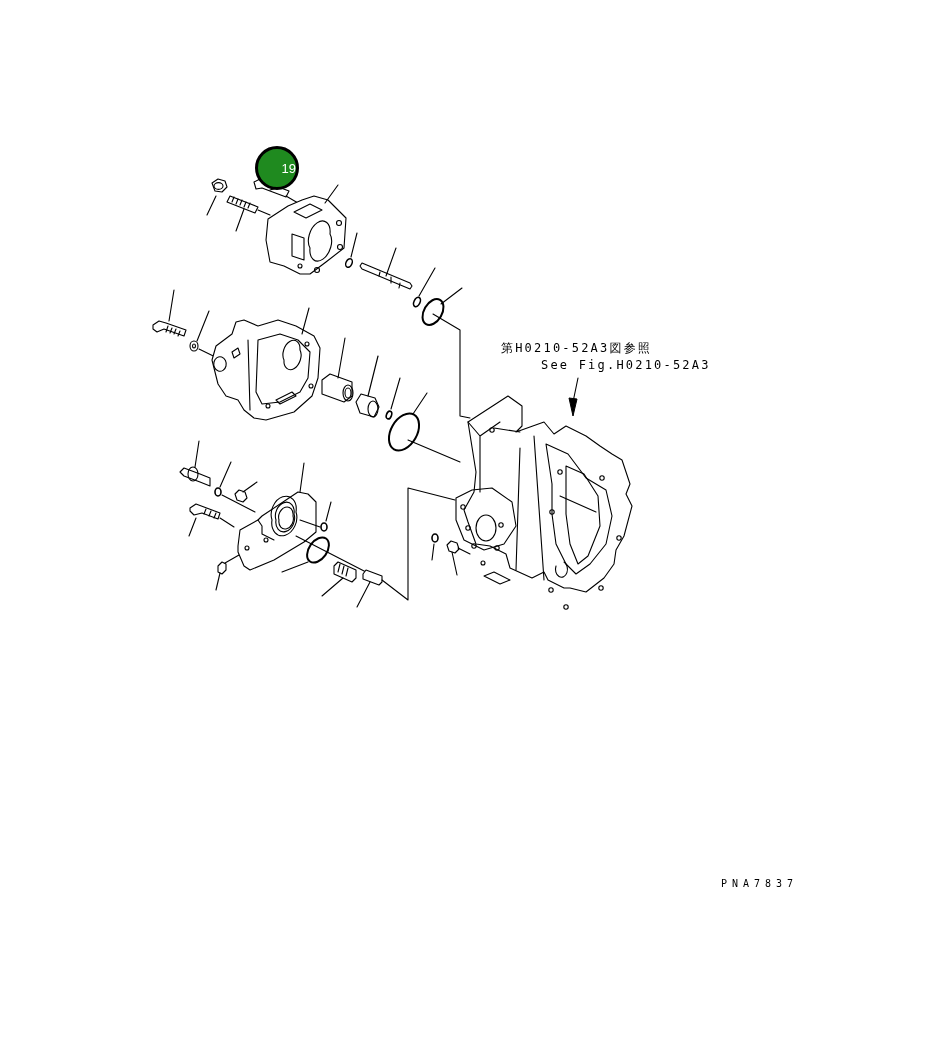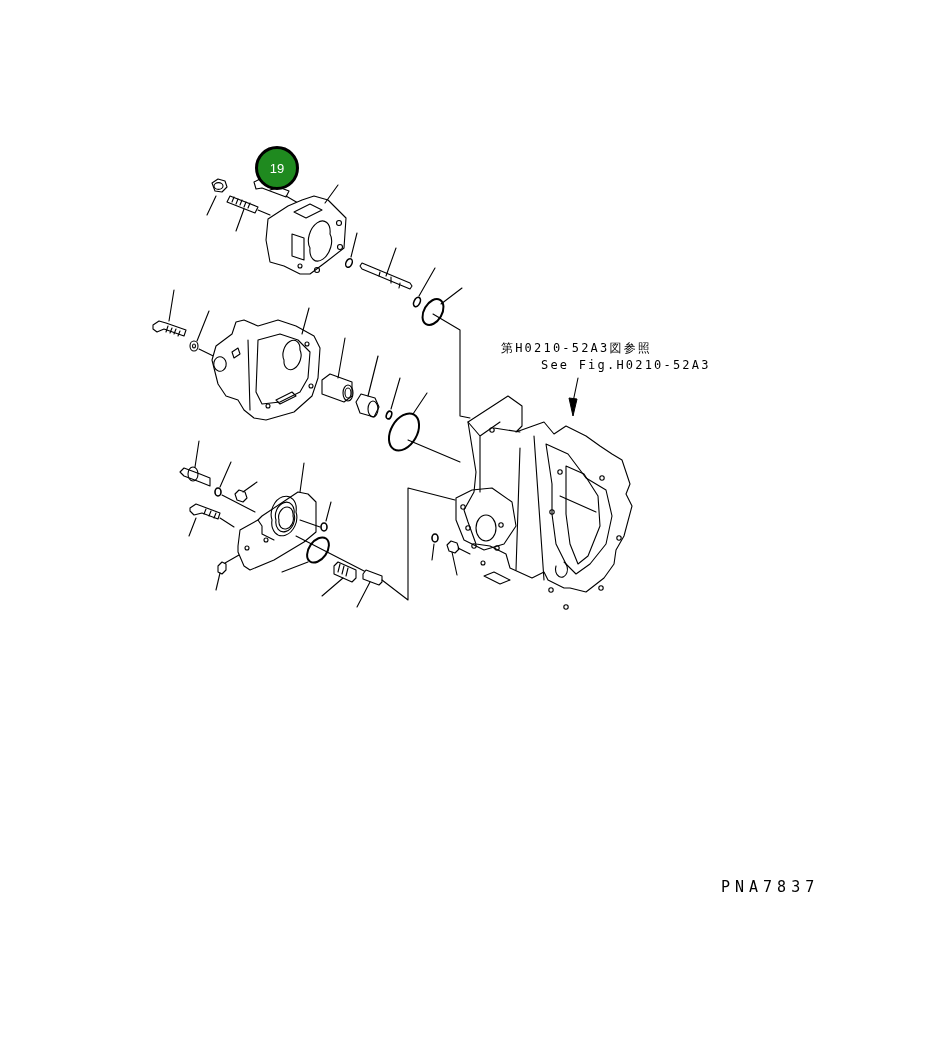--- a/index.html
+++ b/index.html
@@ -8,21 +8,21 @@
     #canvas { position: absolute; left: 0; top: 0; width: 940px; height: 1040px; }
     svg { display: block; }
     .ln { stroke: #000; stroke-width: 1.1; fill: none; stroke-linejoin: round; stroke-linecap: round; }
     .lnf { stroke: #000; stroke-width: 1.1; fill: #fff; stroke-linejoin: round; }
     .thick { stroke: #000; stroke-width: 2; fill: none; }
     .ref-text { position: absolute; font-family: "DejaVu Sans Mono", monospace; font-size: 12px;
                 color: #000; letter-spacing: 2.2px; white-space: nowrap; line-height: 14px; text-align: right; }
     .ref-jp { left: 501px; top: 341px; }
     .ref-en { left: 501px; top: 358px; margin-left: 40px; }
     .drawing-id { position: absolute; left: 721px; top: 878px; font-family: "DejaVu Sans Mono", monospace;
-                  font-size: 15px; letter-spacing: 5px; color: #000; }
+                  font-size: 10px; letter-spacing: 5px; color: #000; }
     .badge { position: absolute; left: 255px; top: 146px; width: 38px; height: 38px; border-radius: 50%;
              border: 3px solid #000; display: flex; align-items: center; justify-content: center;
              font-family: "Liberation Sans", sans-serif; font-size: 13px; color: #fff; cursor: pointer; }
   </style>
 </head>
 <body>
 
 <div id="canvas">
 <svg width="940" height="1040" viewBox="0 0 940 1040">
 
@@ -249,17 +249,17 @@
       <line class="ln" x1="452" y1="552" x2="457" y2="575"></line>
       <line class="ln" x1="458" y1="548" x2="470" y2="554"></line>
     </g>
   </g>
 </svg>
 </div>
 
 <div class="ref-text ref-jp">第H0210-52A3図参照</div>
 <div class="ref-text ref-en">See Fig.H0210-52A3</div>
 
-<div class="badge" id="callout-badge" style="background: rgb(31, 138, 31); border-color: rgb(0, 0, 0);">
+<div class="badge" id="callout-badge" style="background: rgb(31, 138, 31); border-color: rgb(0, 0, 0); justify-content: flex-end;">
   <span>19</span>
 </div>
 
 <div class="drawing-id">PNA7837</div>
 
 </body></html>

